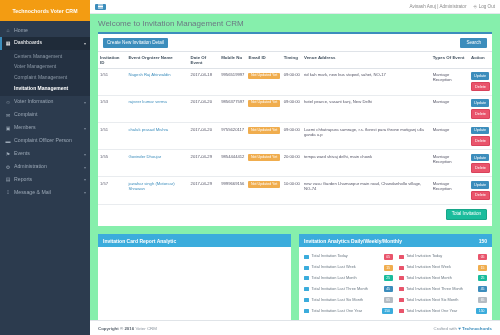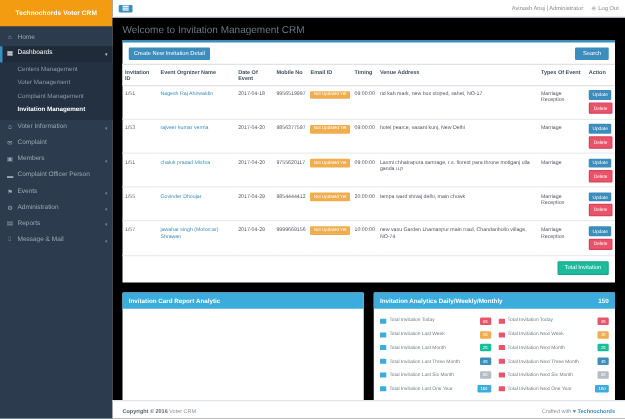--- a/index.html
+++ b/index.html
@@ -52,21 +52,21 @@
   .submenu { background: #243142; padding: 1px 0 2px 0; }
   .sub-item {
     color: #8d9aa8;
     font-size: 5px;
     padding: 2.6px 4px 2.6px 14px;
     line-height: 1.1;
   }
   .sub-item.active { color: #fff; font-weight: bold; }
 
   
-  .main { flex: 1; display: flex; flex-direction: column; height: 335px; background:#000000; }
+  .main { flex: 1; display: flex; flex-direction: column; height: 335px; background:#86efac; }
 
   .topbar {
     height: 14px; background: #fff;
     display: flex; align-items: center; justify-content: space-between;
     padding: 0 5px;
     border-bottom: 1px solid #e4e8ed;
   }
   .burger {
     width: 11px; height: 6px; background: #3c8dbc; border-radius: 1px;
     display:flex; align-items:center; justify-content:center;

